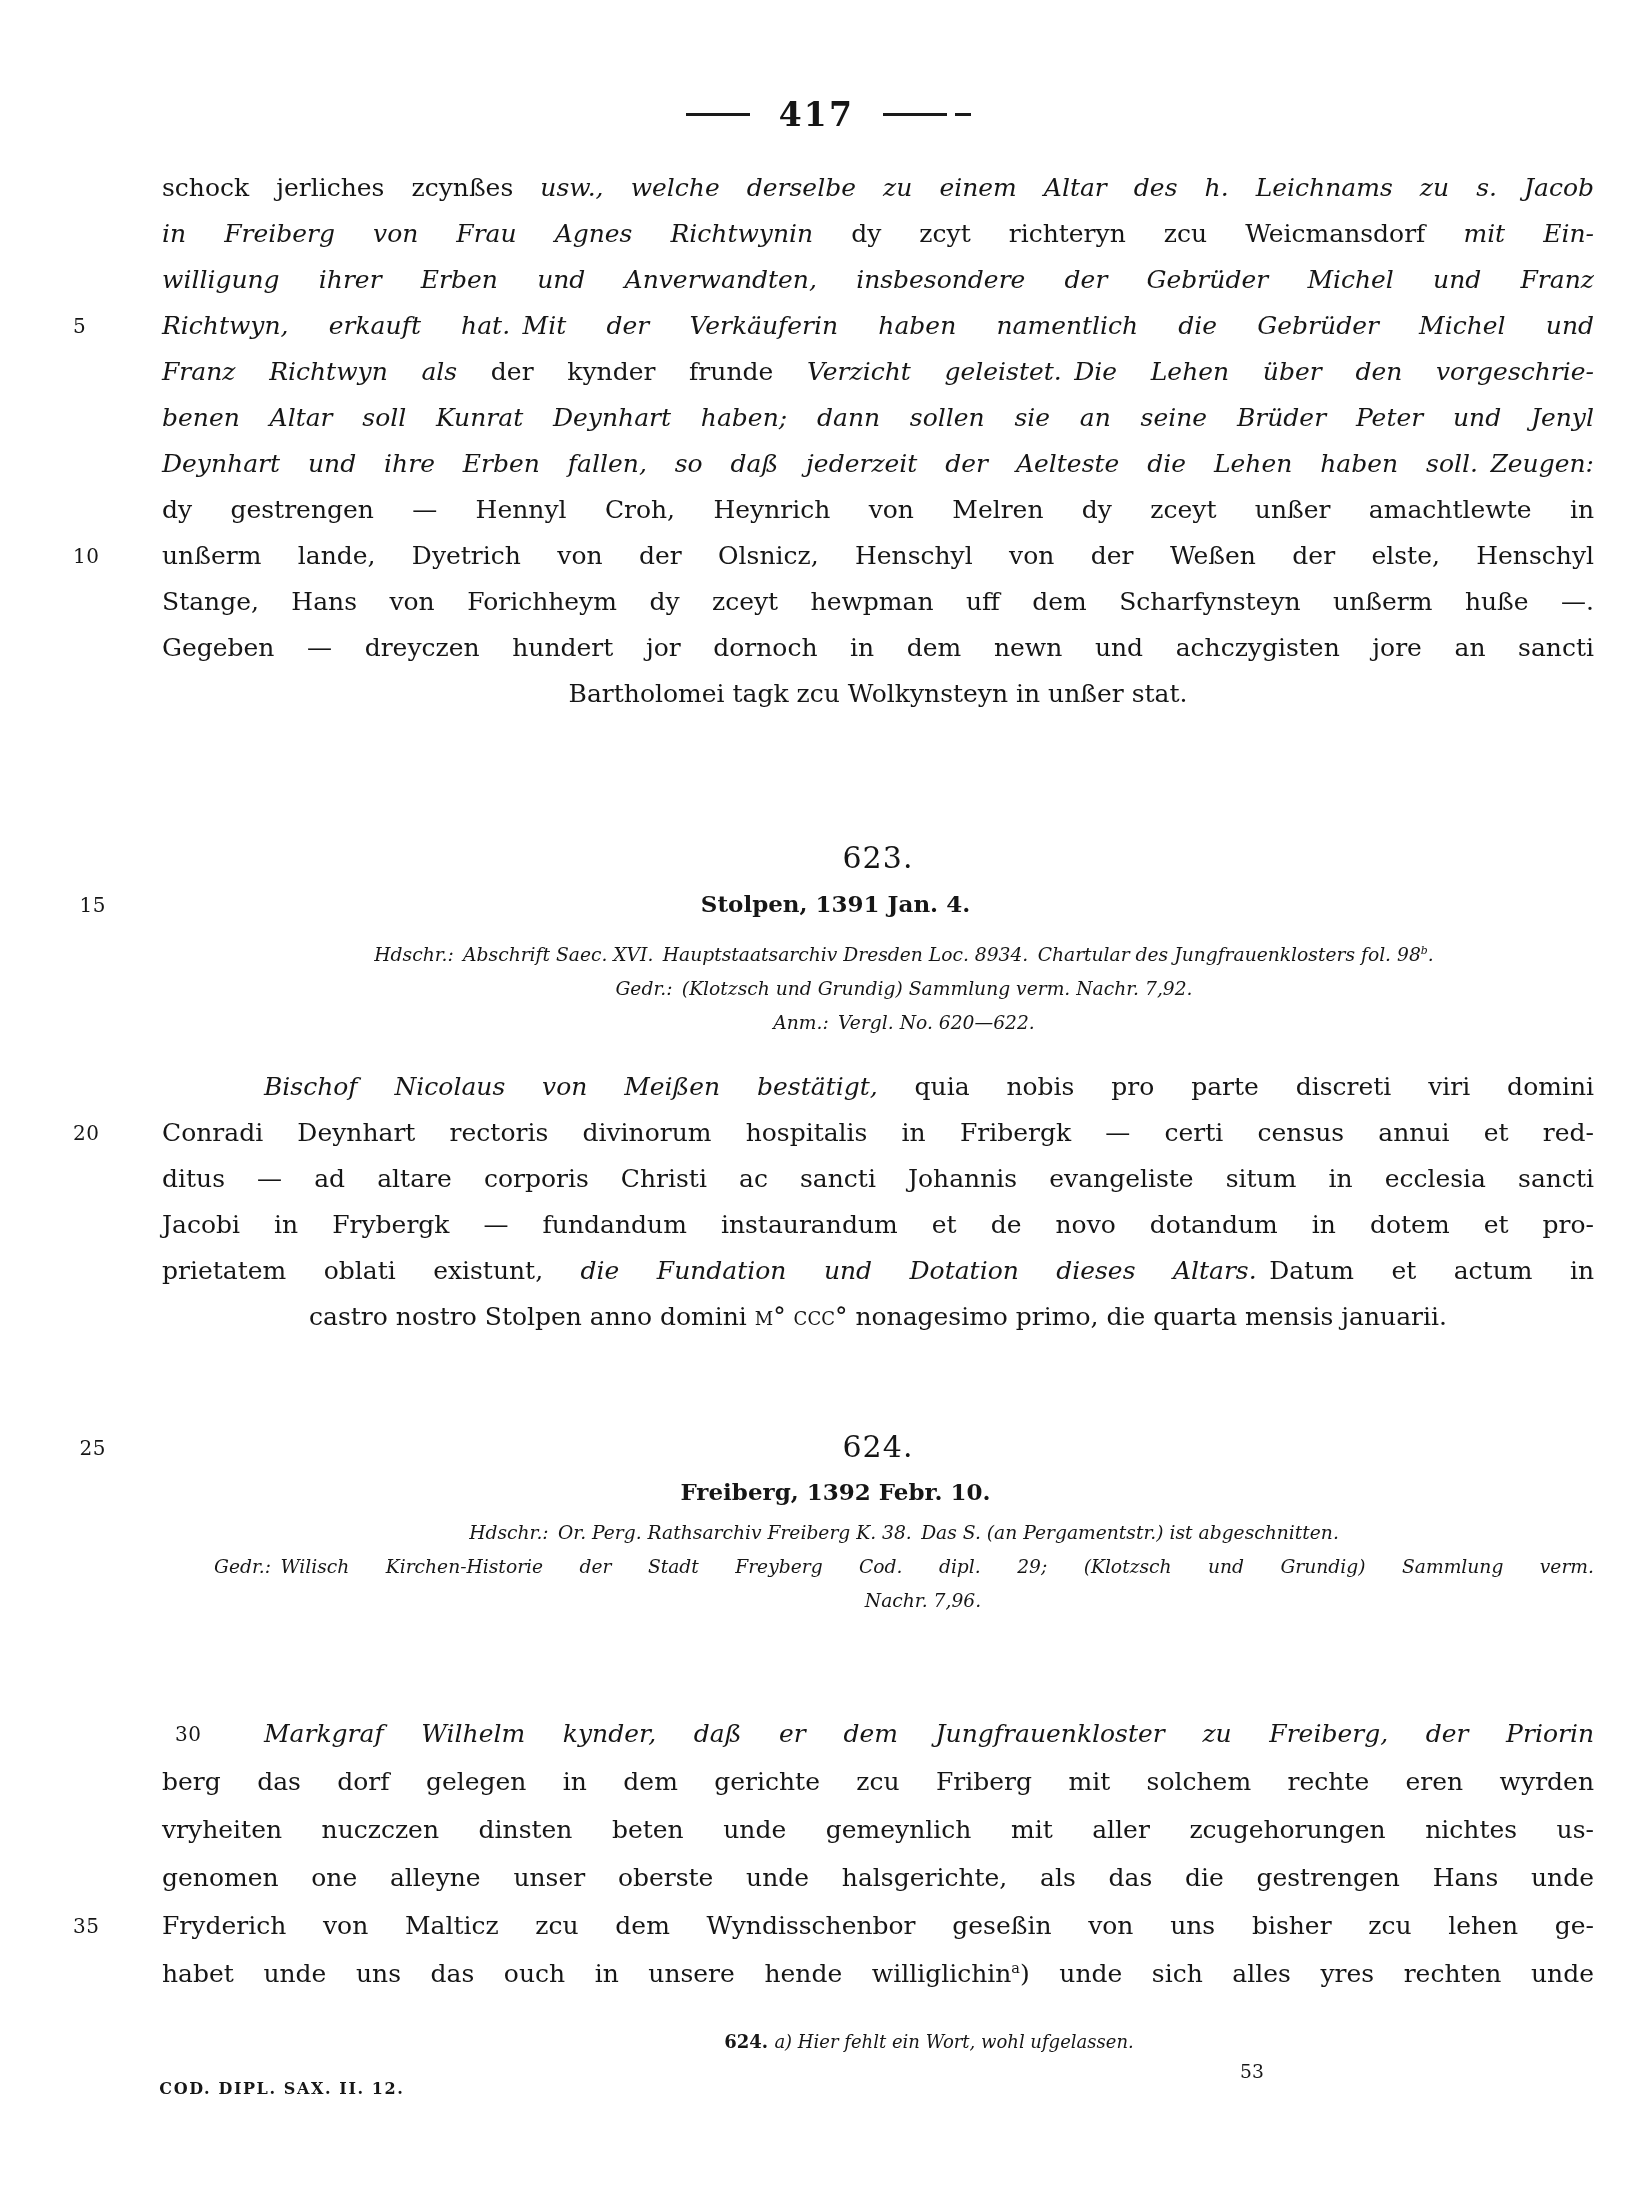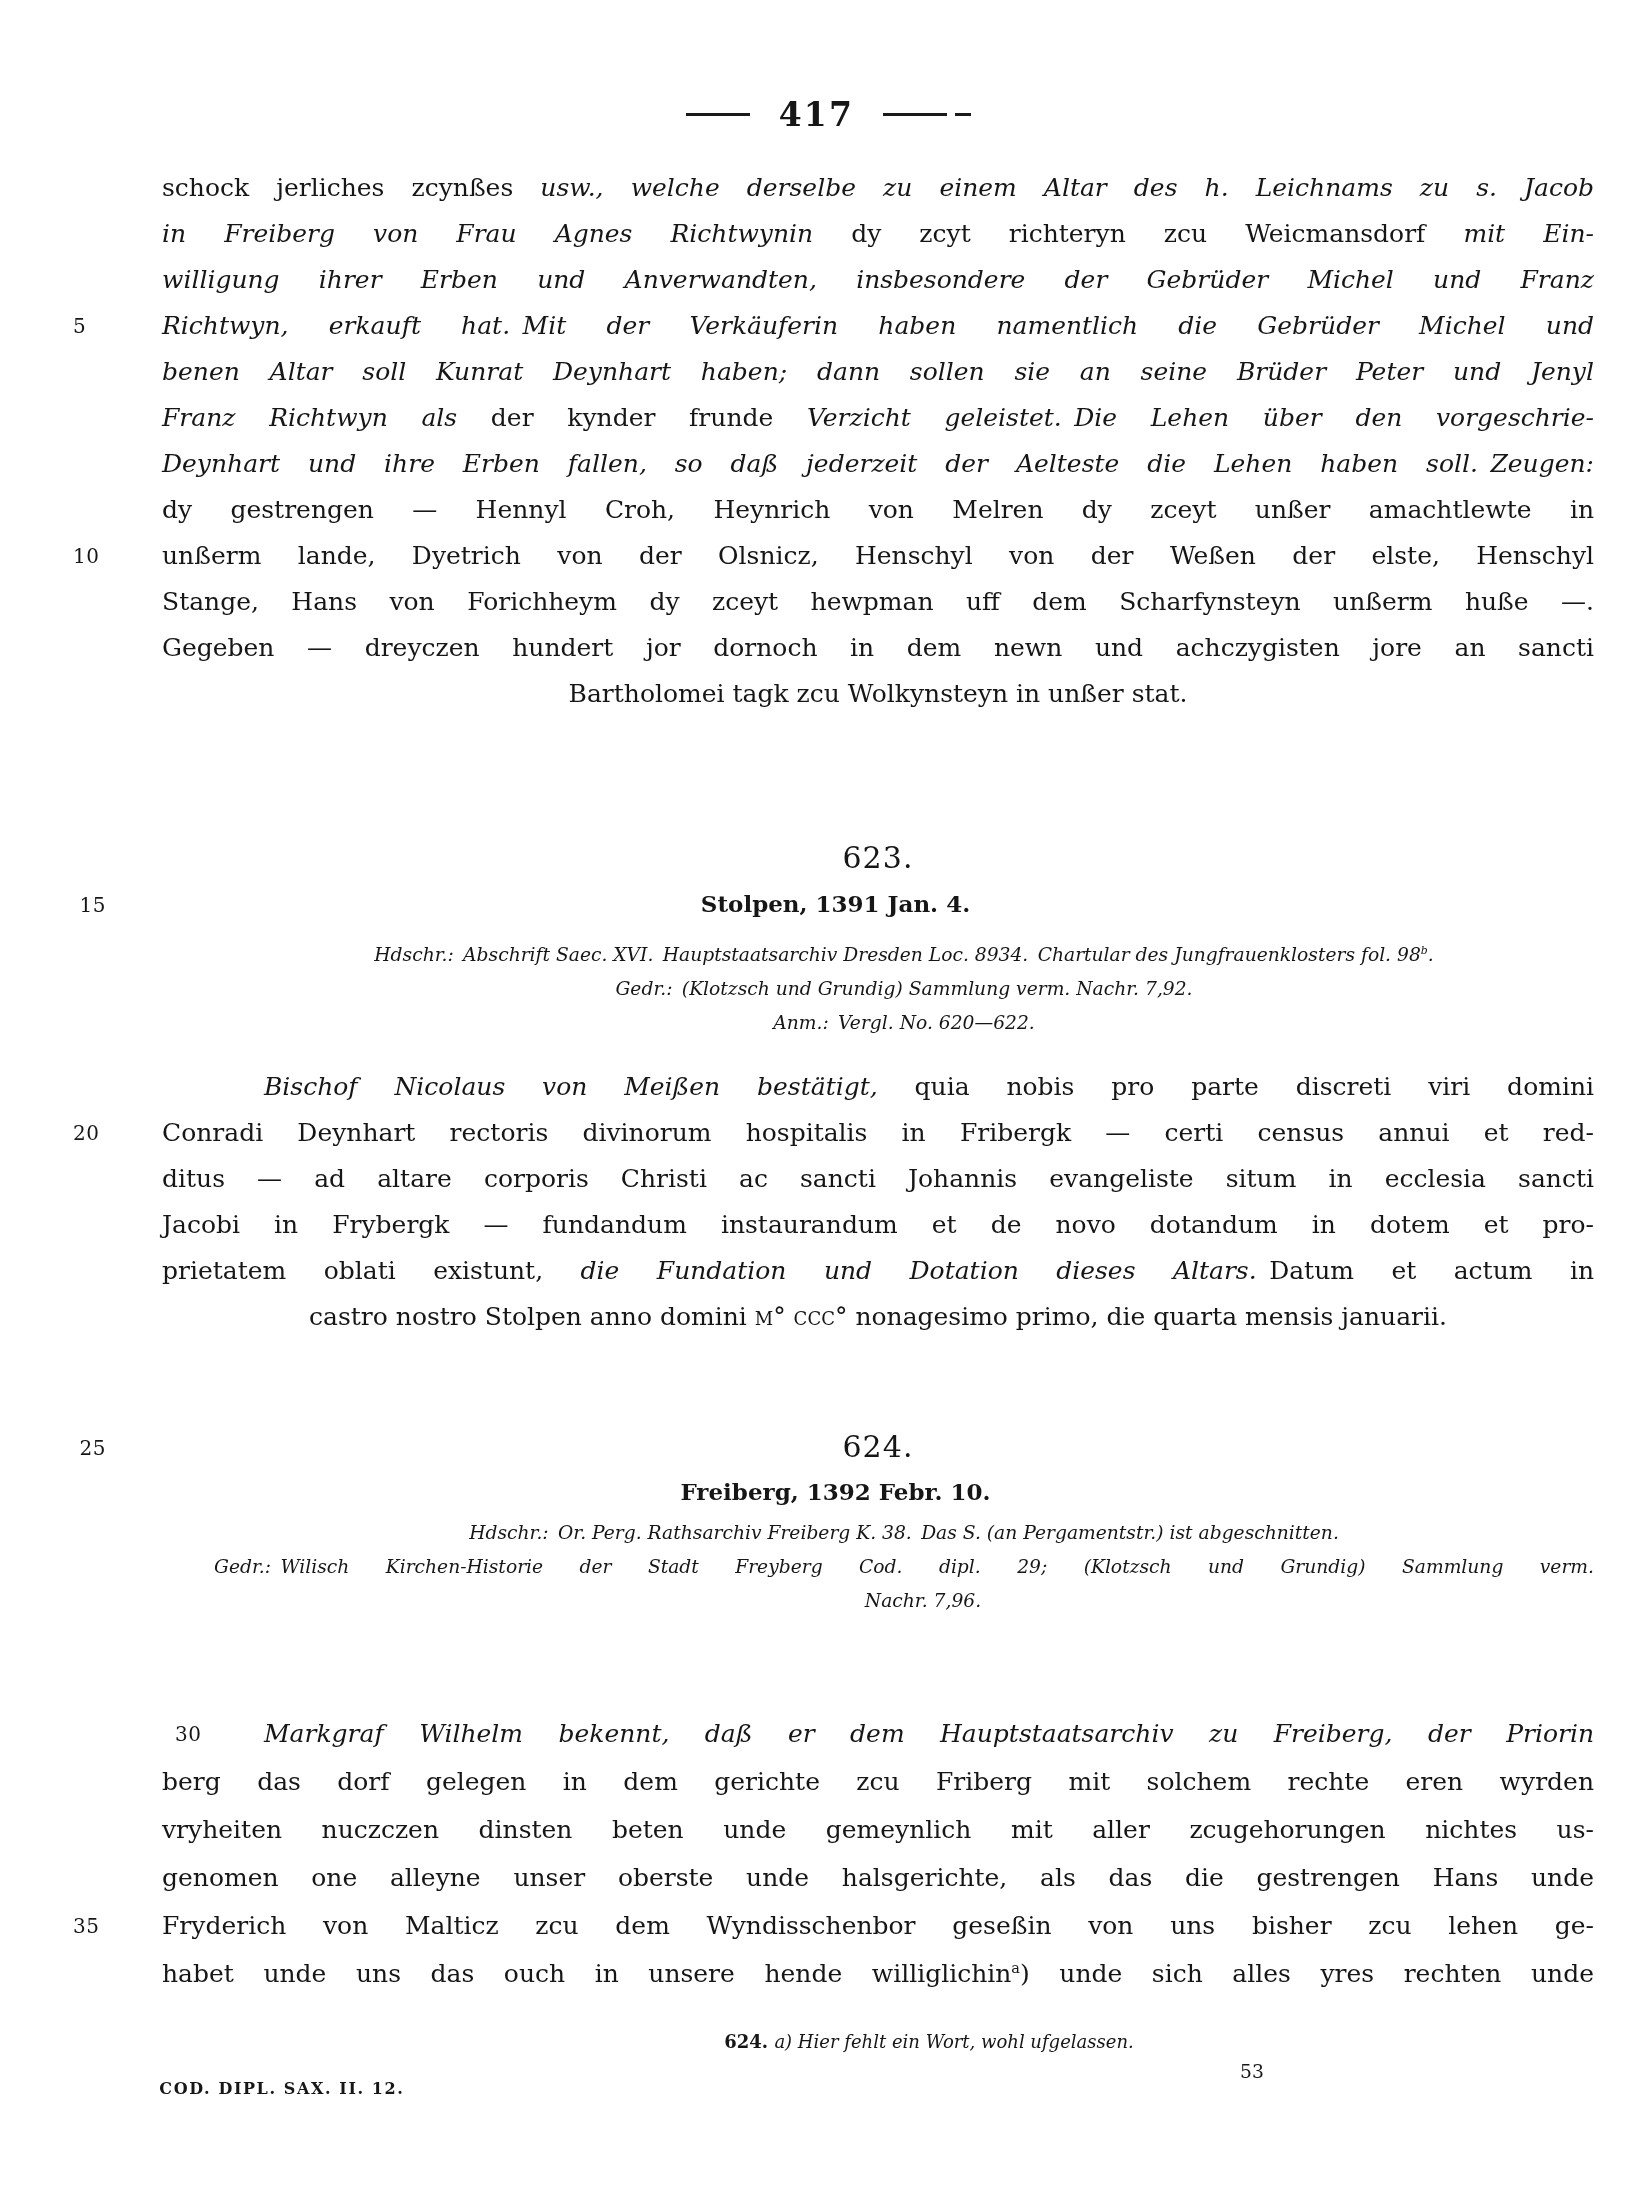--- a/index.html
+++ b/index.html
@@ -75,22 +75,22 @@
     </span>
   </div>
 
   <div class="text-column">
 
     <section class="block para" style="top:165px">
         <div class="line just"><span>schock jerliches zcynßes </span><span class="it">usw., welche derselbe zu einem Altar des h. Leichnams zu s. Jacob</span></div>
         <div class="line just"><span class="it">in Freiberg von Frau Agnes Richtwynin </span><span>dy zcyt richteryn zcu Weicmansdorf </span><span class="it">mit Ein-</span></div>
         <div class="line just"><span class="it">willigung ihrer Erben und Anverwandten, insbesondere der Gebrüder Michel und Franz</span></div>
         <div class="line just"><span class="mnum">5</span><span class="it">Richtwyn, erkauft hat. Mit der Verkäuferin haben namentlich die Gebrüder Michel und</span></div>
+        <div class="line just"><span class="it">Franz Richtwyn als </span><span>der kynder frunde </span><span class="it">Verzicht geleistet. Die Lehen über den vorgeschrie-</span></div>
         <div class="line just"><span class="it">benen Altar soll Kunrat Deynhart haben; dann sollen sie an seine Brüder Peter und Jenyl</span></div>
-        <div class="line just"><span class="it">Franz Richtwyn als </span><span>der kynder frunde </span><span class="it">Verzicht geleistet. Die Lehen über den vorgeschrie-</span></div>
         <div class="line just"><span class="it">Deynhart und ihre Erben fallen, so daß jederzeit der Aelteste die Lehen haben soll. Zeugen:</span></div>
         <div class="line just"><span>dy gestrengen — Hennyl Croh, Heynrich von Melren dy zceyt unßer amachtlewte in</span></div>
         <div class="line just"><span class="mnum">10</span><span>unßerm lande, Dyetrich von der Olsnicz, Henschyl von der Weßen der elste, Henschyl</span></div>
         <div class="line just"><span>Stange, Hans von Forichheym dy zceyt hewpman uff dem Scharfynsteyn unßerm huße —.</span></div>
         <div class="line just"><span>Gegeben — dreyczen hundert jor dornoch in dem newn und achczygisten jore an sancti</span></div>
         <div class="line"><span>Bartholomei tagk zcu Wolkynsteyn in unßer stat.</span></div>
       </section>
 
     <h2 class="doc-heading" style="top:840px">623.</h2>
 
@@ -119,21 +119,21 @@
 
     <div class="dateline" style="top:1478px">Freiberg, 1392 Febr. 10.</div>
 
     <section class="block notes" style="top:1516px">
         <div class="line"><span class="it">Hdschr.: Or. Perg. Rathsarchiv Freiberg K. 38. Das S. (an Pergamentstr.) ist abgeschnitten.</span></div>
         <div class="line just"><span class="it">Gedr.: Wilisch Kirchen-Historie der Stadt Freyberg Cod. dipl. 29; (Klotzsch und Grundig) Sammlung verm.</span></div>
         <div class="line" style="text-indent: 38px;"><span class="it">Nachr. 7,96.</span></div>
       </section>
 
     <section class="block para lh87" style="top:1710px">
-        <div class="line just" style="text-indent: 102px;"><span class="mnum">30</span><span class="it">Markgraf Wilhelm bekennt, daß er dem Hauptstaatsarchiv zu Freiberg, der Priorin</span></div>
+        <div class="line just" style="text-indent: 102px;"><span class="mnum">30</span><span class="it">Markgraf Wilhelm kynder, daß er dem Jungfrauenkloster zu Freiberg, der Priorin</span></div>
         <div class="line just"><span>berg das dorf gelegen in dem gerichte zcu Friberg mit solchem rechte eren wyrden</span></div>
         <div class="line just"><span>vryheiten nuczczen dinsten beten unde gemeynlich mit aller zcugehorungen nichtes us-</span></div>
         <div class="line just"><span>genomen one alleyne unser oberste unde halsgerichte, als das die gestrengen Hans unde</span></div>
         <div class="line just"><span class="mnum">35</span><span>Fryderich von Malticz zcu dem Wyndisschenbor geseßin von uns bisher zcu lehen ge-</span></div>
         <div class="line just"><span>habet unde uns das ouch in unsere hende williglichin</span><sup>a</sup><span>) unde sich alles yres rechten unde</span></div>
       </section>
 
     <div class="block footnote" style="top:2028px">
         <div class="line"><span class="bd">624. </span><span class="it">a) Hier fehlt ein Wort, wohl ufgelassen.</span></div>
       </div>

